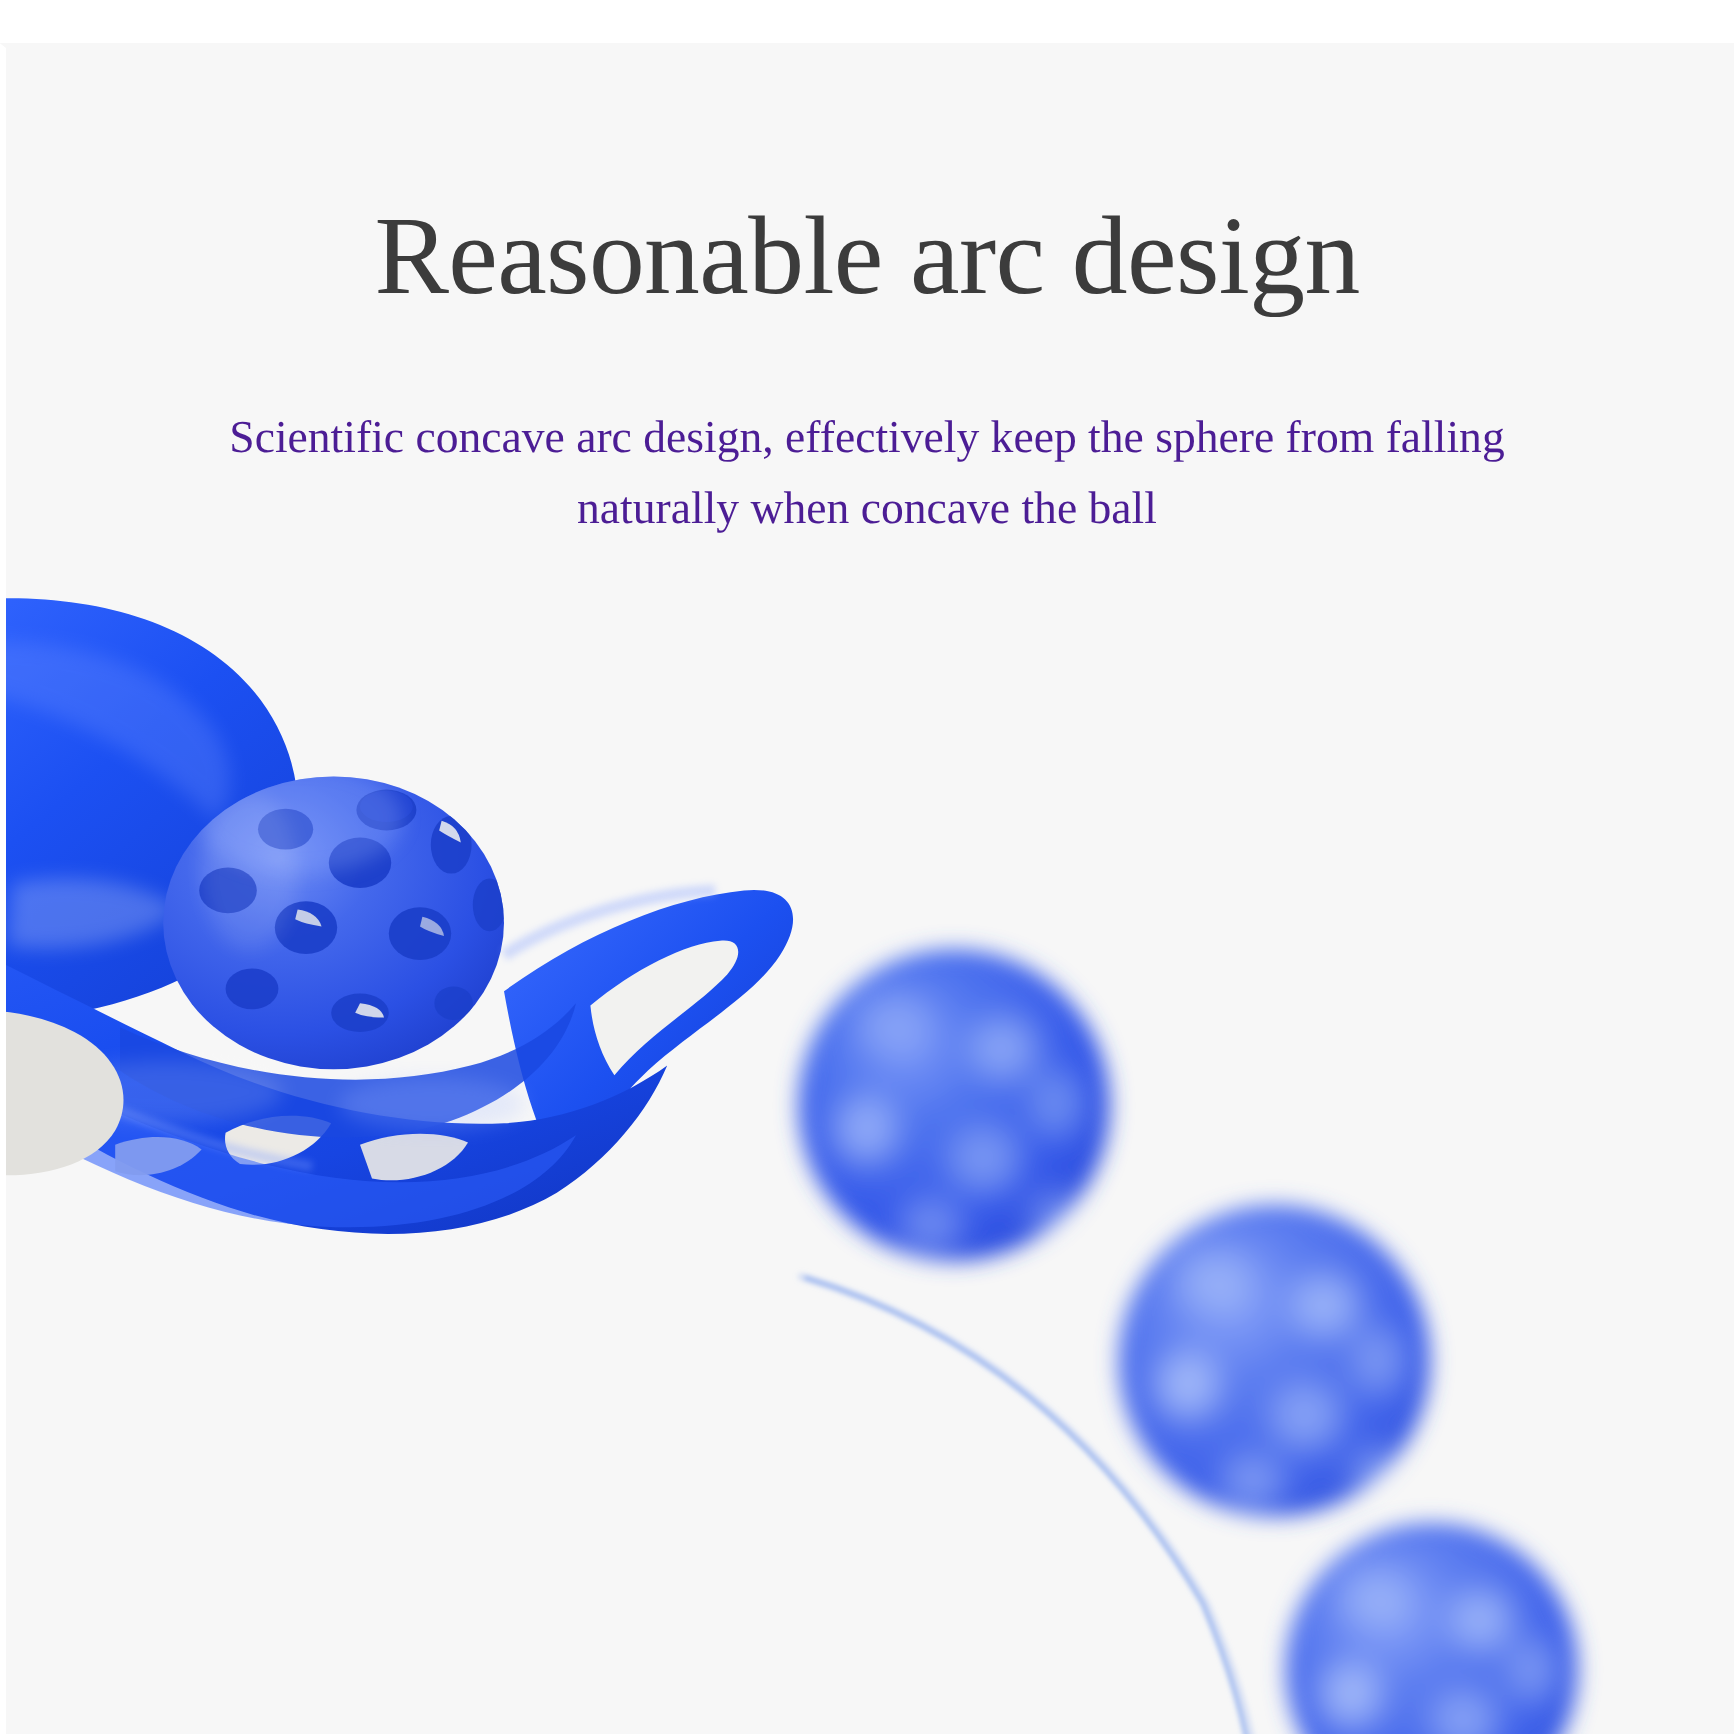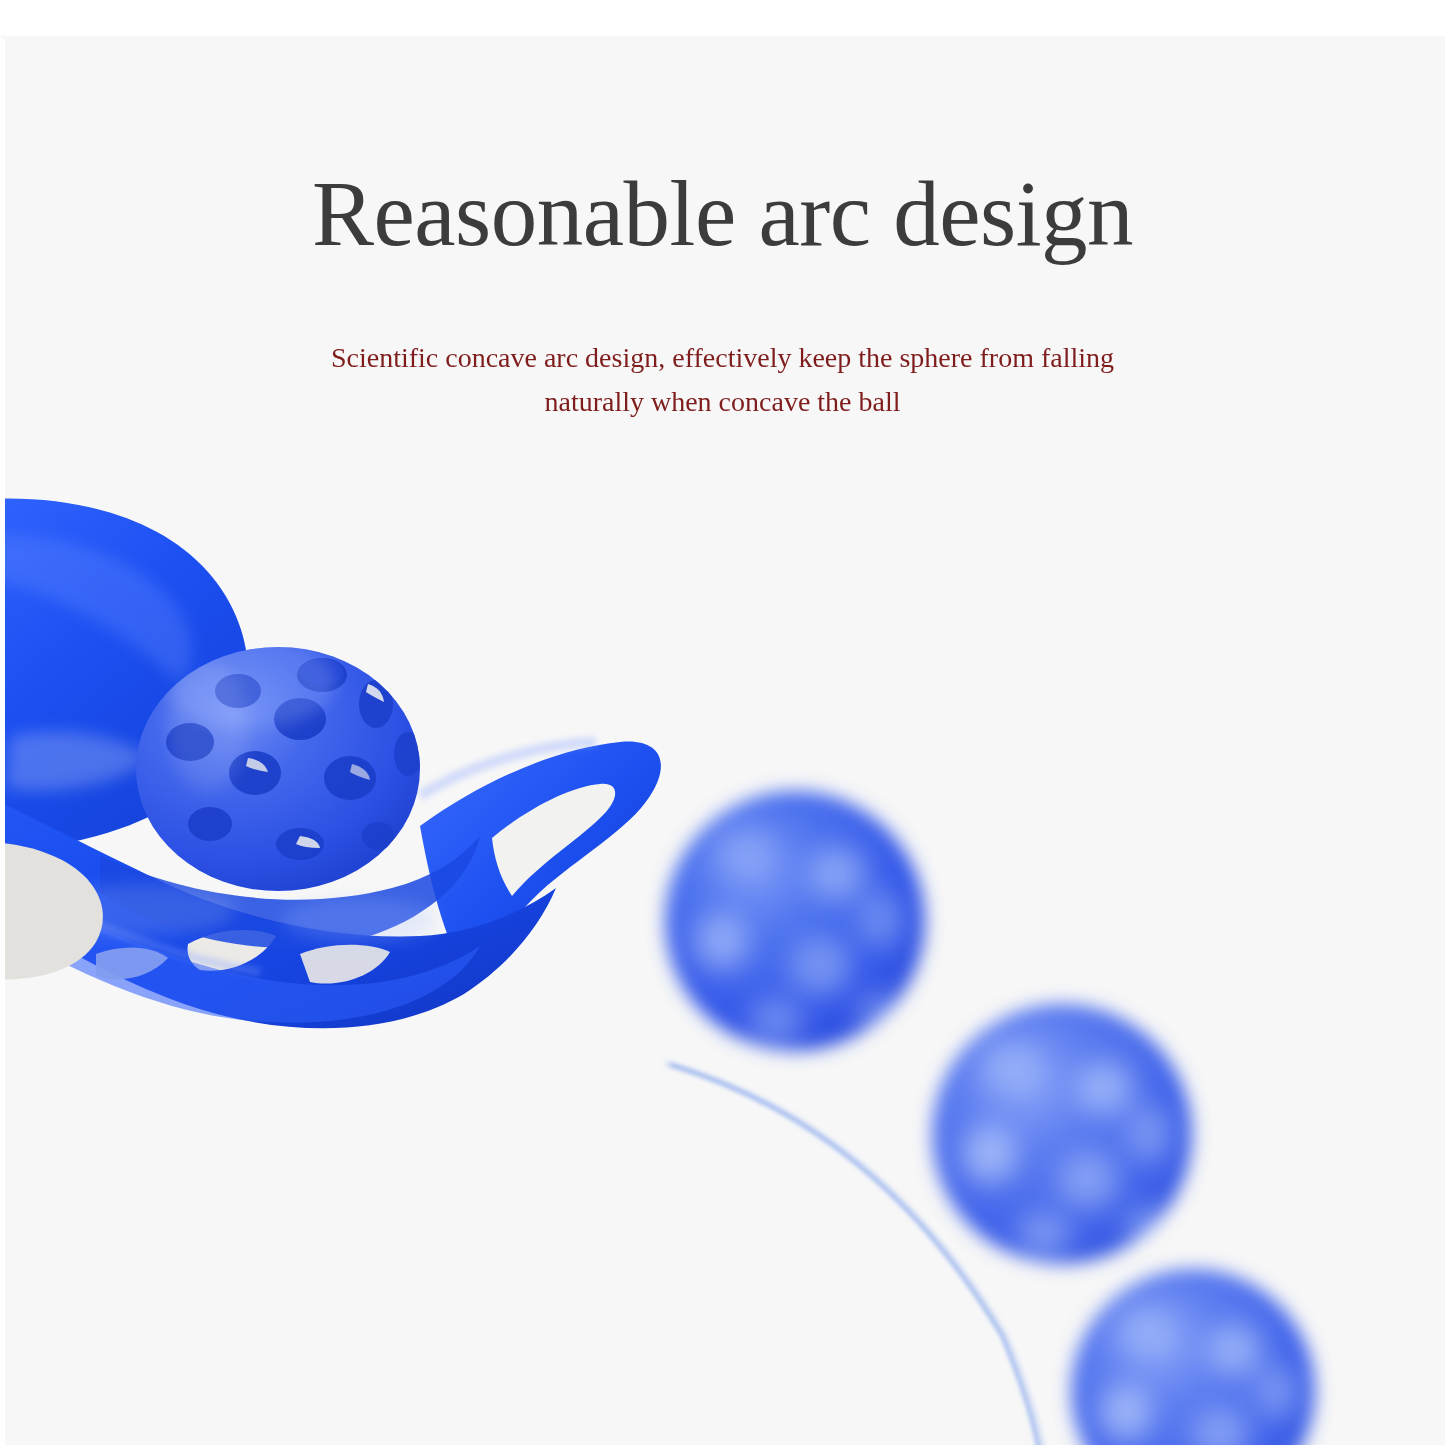--- a/index.html
+++ b/index.html
@@ -42,23 +42,23 @@
     font-size: 93px;
     font-weight: 400;
     letter-spacing: -0.5px;
     color: #3c3c3c;
     line-height: 1.08;
     white-space: nowrap;
   }
   #subtitle {
     margin: 0;
     padding-top: 72px;
-    font-size: 28px;
+    font-size: 38px;
     font-weight: 400;
-    color: #7f1d1d;
+    color: #4c1d95;
     line-height: 1.55;
   }
   .sub-line { display: block; }
 
   
   #photo {
     position: absolute;
     left: 0;
     top: 0;
     width: 1445px;

